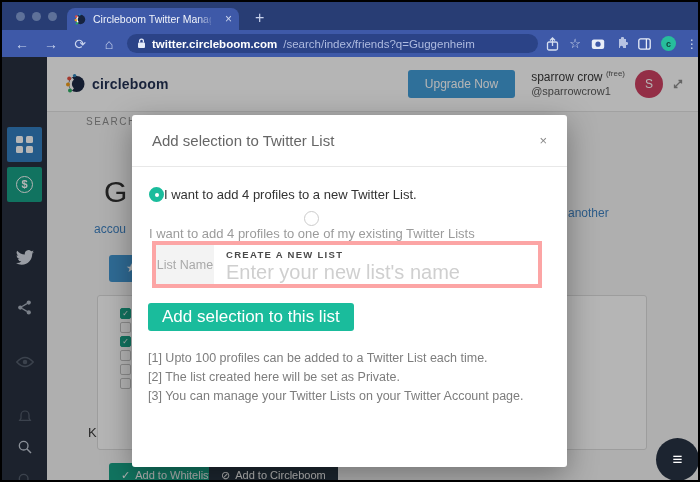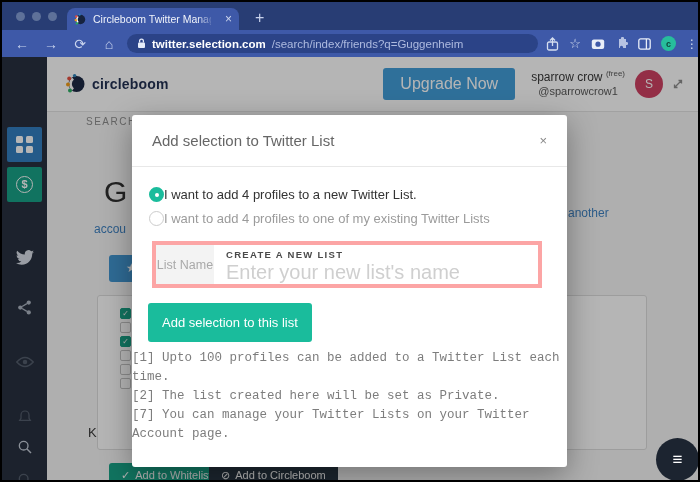--- a/index.html
+++ b/index.html
@@ -51,23 +51,23 @@
   .grid2 { display:grid; grid-template-columns:7px 7px; grid-gap:3px; }
   .grid2 i { width:7px; height:7px; background:#fff; border-radius:1.5px; display:block; }
   .dollar { width:17px; height:17px; border:1.6px solid #fff; border-radius:50%;
     color:#fff; font-size:11px; text-align:center; line-height:14px; font-weight:bold;}
   .dim { opacity:.38; }
 
   .appheader { position:absolute; left:45px; top:0; right:0; height:55px; background:#fff;
     border-bottom:1px solid #e3e3e3; display:flex; align-items:center; padding:12px 14px; z-index:1;}
   .brand { display:flex; align-items:center; gap:5px; margin-left:4px; }
   .brand-name { font-size:14px; font-weight:bold; color:#1c2b4e; letter-spacing:.2px; }
-  .upgrade { margin-left:auto; background:#3d9bd8; color:#fff; font-size:16px;
+  .upgrade { margin-left:auto; background:#3d9bd8; color:#fff; font-size:12px;
     padding:7px 17px; border:none; border-radius:3px; }
-  .profile { margin-left:16px; text-align:center; line-height:1.25; }
+  .profile { margin-left:16px; text-align:left; line-height:1.25; }
   .p-name { font-size:12px; color:#333; }
   .p-name sup { font-size:8px; color:#555; }
   .p-handle { font-size:11px; color:#555; }
   .avatar { margin-left:10px; width:28px; height:28px; border-radius:50%; background:#ce3c5f;
     color:#fff; font-size:12px; display:flex; align-items:center; justify-content:center; }
   .expand { margin-left:9px; }
 
   .breadcrumb { position:absolute; left:84px; top:58px; z-index:1; font-size:10px; letter-spacing:1.5px;
     color:#8b8b8b; display:flex; gap:8px; align-items:center;}
   .breadcrumb b { color:#333; font-size:11px; letter-spacing:0; }
@@ -101,42 +101,42 @@
     background:#1c2430; color:#fff; z-index:3; border:none;
     display:flex; align-items:center; justify-content:center; font-size:17px; }
 
   
   .modal { position:absolute; left:130px; top:58px; width:435px; height:352px; background:#fff;
     border-radius:3px; box-shadow:0 8px 30px rgba(0,0,0,.35); z-index:4; }
   .m-head { height:52px; border-bottom:1px solid #e8e8e8; display:flex; align-items:center; padding:0 20px; }
   .m-title { font-size:15px; color:#666; }
   .m-close { margin-left:auto; color:#888; font-size:13px; }
   .radio-row { position:absolute; left:17px; display:flex; align-items:center; }
-  .r1 { top:72px; } .r2 { top:96px; }
+  .r1 { top:72px; } .r2 { top:96px;flex-direction:column; }
   .rdot { width:15px; height:15px; border-radius:50%; flex:0 0 auto; }
   .rdot.sel { background:#1abc9c; border:2px solid #1abc9c; position:relative; }
   .rdot.sel::after { content:""; position:absolute; left:3.5px; top:3.5px; width:4px; height:4px;
     border-radius:50%; background:#fff; }
   .rdot.un { background:#fff; border:1.5px solid #ccc; }
   .r-label-dark { font-size:13px; color:#333; }
   .r-label-gray { font-size:13px; color:#9b9b9b; }
 
   .red-frame { position:absolute; left:20px; top:126px; width:390px; height:47px;
     border:4px solid #fca5a5; background:#fff; display:flex; }
   .listname-box { width:58px; background:#f3f3f3; display:flex; align-items:center;
     justify-content:center; font-size:12.5px; color:#a9a9a9; }
   .field-col { flex:1; padding:4px 8px 0 12px; }
   .field-label { font-size:9.5px; font-weight:bold; letter-spacing:1.3px; color:#4a4a4a; }
   .list-input { border:none; outline:none; width:96%; font-size:20px; color:#333; padding:1px 0;
     font-family:"Liberation Sans","DejaVu Sans",sans-serif; background:transparent;}
   .list-input::placeholder { color:#cfcfcf; }
 
   .m-submit { position:absolute; left:16px; top:188px; background:#1abc9c; color:#fff;
-    border:none; border-radius:3px; font-size:13px; padding:12px 14px; }
-  .m-notes { position:absolute; left:0; top:234px; font-size:12.5px; color:#7d7d7d; line-height:19px;font-family:Liberation Mono, monospace; }
+    border:none; border-radius:3px; font-size:17px; padding:4px 14px; }
+  .m-notes { position:absolute; left:16px; top:234px; font-size:12.5px; color:#7d7d7d; line-height:19px; }
 
   svg { display:block; }
 </style>
 </head>
 <body>
 
 <div class="window">
 
   <div class="tabbar">
     <div class="traffic">
@@ -165,21 +165,21 @@
       <span>←</span>
       <span>→</span>
       <span>⟳</span>
       <span>⌂</span>
     </div>
     <div class="urlbar">
       <svg width="9" height="11" viewBox="0 0 9 11">
         <rect x="1" y="4.5" width="7" height="5.5" rx="1" fill="#e6ecf9"></rect>
         <path d="M2.6 4.5 V3 a1.9 1.9 0 0 1 3.8 0 V4.5" stroke="#e6ecf9" stroke-width="1.3" fill="none"></path>
       </svg>
-      <span class="url-domain">twitter.selection.com</span>
+      <span class="url-domain">twitter.circleboom.com</span>
         <span class="url-path">/search/index/friends?q=Guggenheim</span>
     </div>
     <div class="chrome-right">
       <svg width="13" height="14" viewBox="0 0 13 14">
         <rect x="1.5" y="5" width="10" height="8" rx="1.5" stroke="#d5deef" stroke-width="1.3" fill="none"></rect>
         <path d="M6.5 9 V1.5 M4 3.5 L6.5 1 L9 3.5" stroke="#d5deef" stroke-width="1.3" fill="none"></path>
       </svg>
       <span style="font-size:13px;">☆</span>
       <svg width="14" height="12" viewBox="0 0 14 12">
         <rect x="0.8" y="1.5" width="12.4" height="9.5" rx="2" fill="#e8edf8"></rect>
@@ -333,18 +333,18 @@
           <div class="field-label">CREATE A NEW LIST</div>
           <input class="list-input" type="text" placeholder="Enter your new list's name" style="">
         </div>
       </div>
 
       <button class="m-submit">Add selection to this list</button>
 
       <div class="m-notes">
         <div>[1] Upto 100 profiles can be added to a Twitter List each time.</div>
         <div>[2] The list created here will be set as Private.</div>
-        <div>[7] You can manage your Twitter Lists on your Twitter Account page.</div>
+        <div>[3] You can manage your Twitter Lists on your Twitter Account page.</div>
       </div>
     </div>
 
   </div>
 </div>
 
 </body></html>

